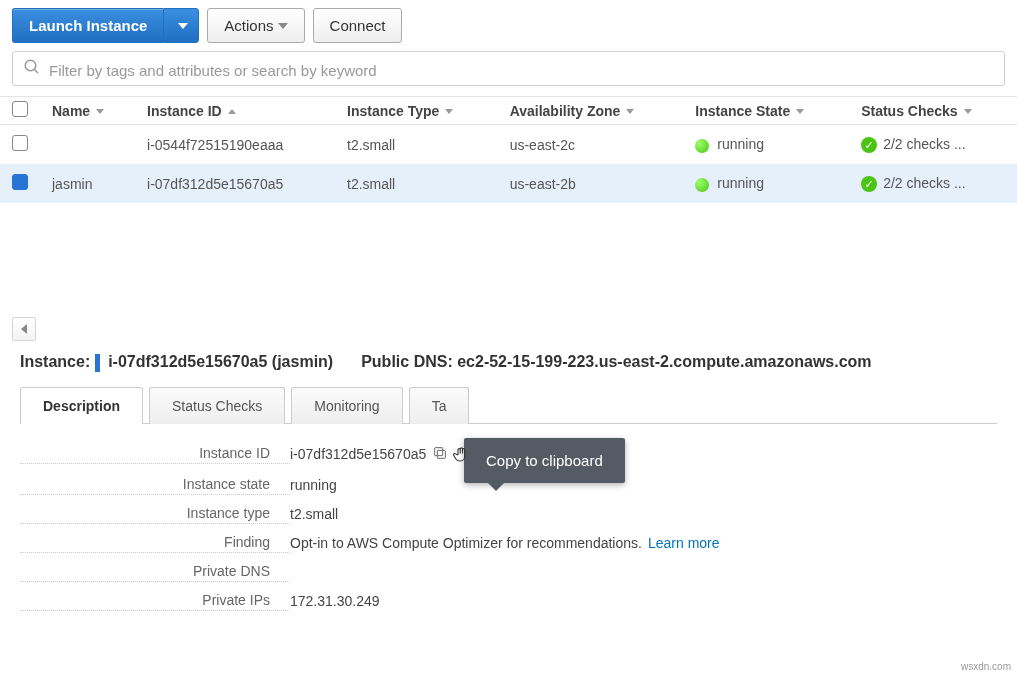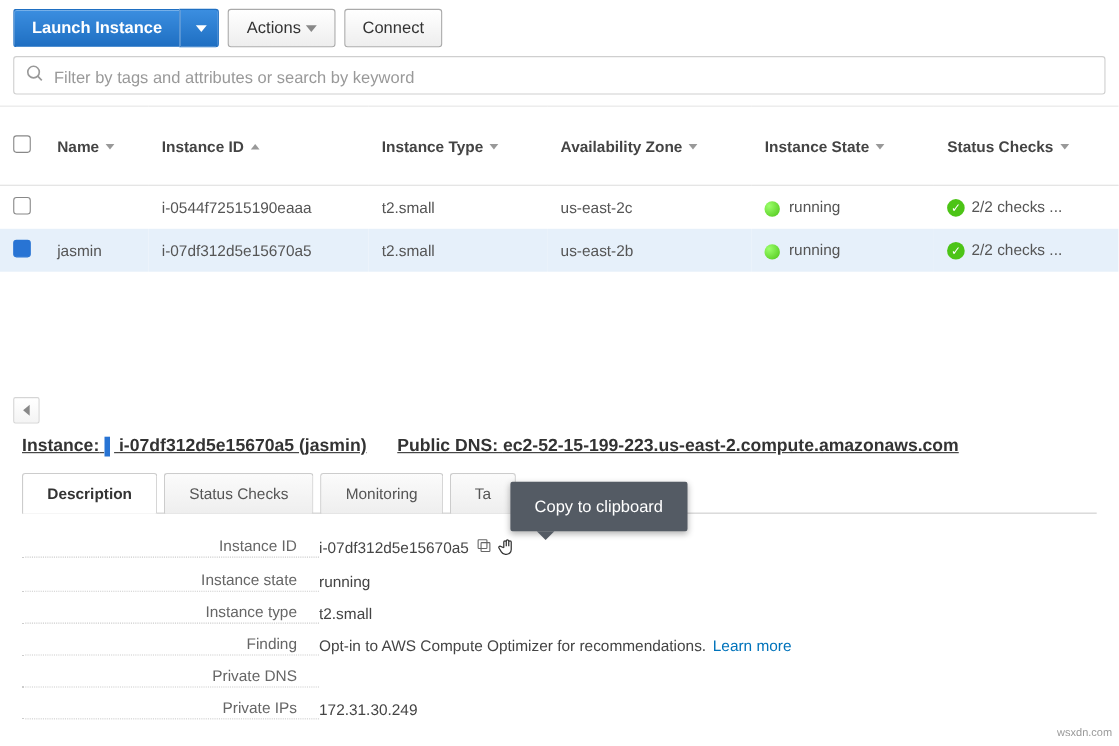--- a/index.html
+++ b/index.html
@@ -11,36 +11,36 @@
 .btn-split-main { border-radius: 3px 0 0 3px; border-right: none; text-align: right; }
 .btn-split-arrow { border-radius: 0 3px 3px 0; padding: 8px 10px; background: linear-gradient(#3b8ee0,#1f6fc2); border: 1px solid #1f6fc2; color:#fff; }
 .caret { display:inline-block; width:0; height:0; border-left:5px solid transparent; border-right:5px solid transparent; border-top:6px solid currentColor; margin-left:4px; vertical-align: middle; }
 
 .search-wrap { margin: 0 12px 10px; border: 1px solid #cfcfcf; border-radius: 3px; display: flex; align-items: flex-end; padding: 6px 10px; gap:8px; }
 .search-icon svg { width:18px; height:18px; stroke:#999; fill:none; stroke-width:2; }
 .search-input { flex:1; border:none; outline:none; font-size:15px; color:#555; background:transparent; }
 .search-input::placeholder { color:#999; }
 
 .table { width:100%; border-collapse: collapse; }
-.table th { text-align:left; font-weight:bold; color:#444; padding:26px 12px; border-top:1px solid #e5e5e5; border-bottom:1px solid #e5e5e5; white-space:nowrap; }
+.table th { text-align:left; font-weight:bold; color:#444; padding:4px 12px; border-top:1px solid #e5e5e5; border-bottom:1px solid #e5e5e5; white-space:nowrap; }
 .table td { padding:10px 12px; color:#555; white-space:nowrap; }
 .table tr.selected td { background:#e6f0fa; }
 .th-icon { display:inline-block; width:0;height:0;border-left:4px solid transparent;border-right:4px solid transparent;border-top:5px solid #999; margin-left:6px; vertical-align:middle; }
 .th-sort-up { border-top:none; border-bottom:5px solid #999; }
 .checkbox { width:16px; height:16px; border:1px solid #888; border-radius:3px; background:#fff; display:inline-block; }
 .checkbox.checked { background:#2874d4; border-color:#2874d4; }
 
 .status-dot { width:14px; height:14px; border-radius:50%; display:inline-block; vertical-align:middle; margin-right:8px; }
 .status-green { background: radial-gradient(circle at 30% 30%, #9bff6b, #4cc416); }
 .check-circle { width:16px; height:16px; display:inline-flex; align-items:center; justify-content:center; border-radius:50%; background:#4cc416; color:#fff; font-size:11px; margin-right:6px; vertical-align:middle; }
 
 .splitter { height: 110px; }
 .scroll-toggle { border:1px solid #d5d5d5; background:linear-gradient(#fff,#f4f4f4); width:24px; height:24px; display:inline-flex; align-items:center; justify-content:center; margin:4px 0 6px 12px; border-radius:2px; cursor:pointer; }
 
-.detail-header { padding:6px 20px 14px; font-size:16px; color:#333; display:flex; gap:28px; align-items:center; flex-wrap:wrap;text-decoration:underline; }
+.detail-header { padding:6px 20px 14px; font-size:16px; color:#333; display:flex; gap:28px; align-items:center; flex-wrap:wrap; }
 .detail-header strong { font-weight:bold; }
 .sel-bar { display:inline-block; width:5px; height:18px; background:#2874d4; vertical-align:middle; margin-right:4px; }
 
 .tabs { display:flex; border-bottom:1px solid #ccc; margin:0 20px; }
 .tab { padding:10px 22px; border:1px solid #ccc; border-bottom:none; margin-right:6px; background:linear-gradient(#fbfbfb,#eee); border-radius:3px 3px 0 0; color:#555; cursor:pointer; position:relative; top:1px; }
 .tab.active { background:#fff; font-weight:bold; color:#333; }
 
 .kv { padding:14px 20px 40px; }
 .kv-row { display:flex; align-items:center; padding:5px 0; }
 .kv-label { width:270px; text-align:right; padding-right:20px; color:#666; border-bottom:1px dotted #ccc; padding-bottom:2px; }

